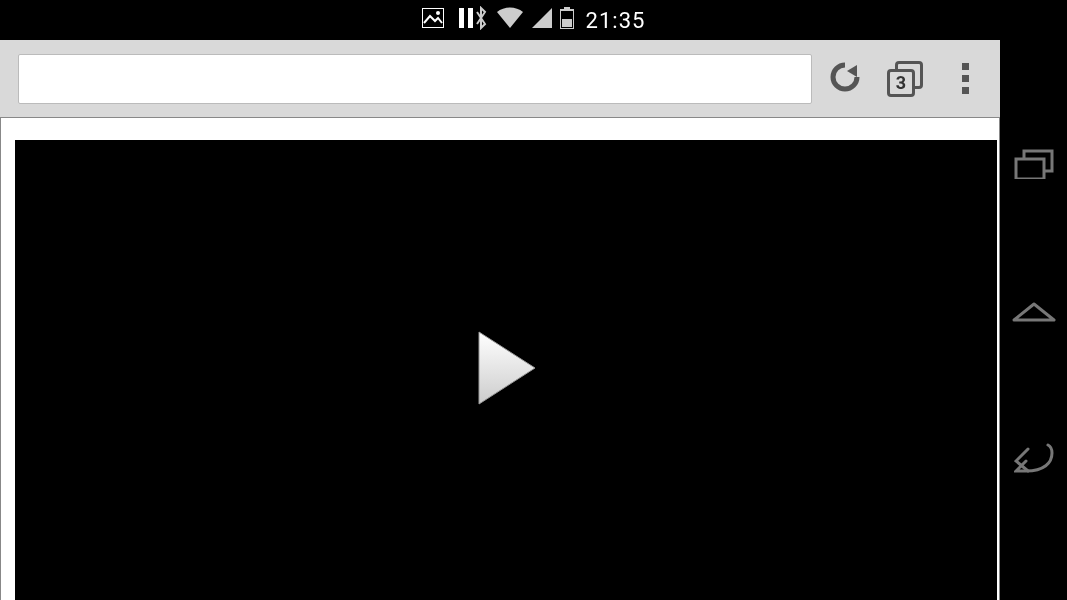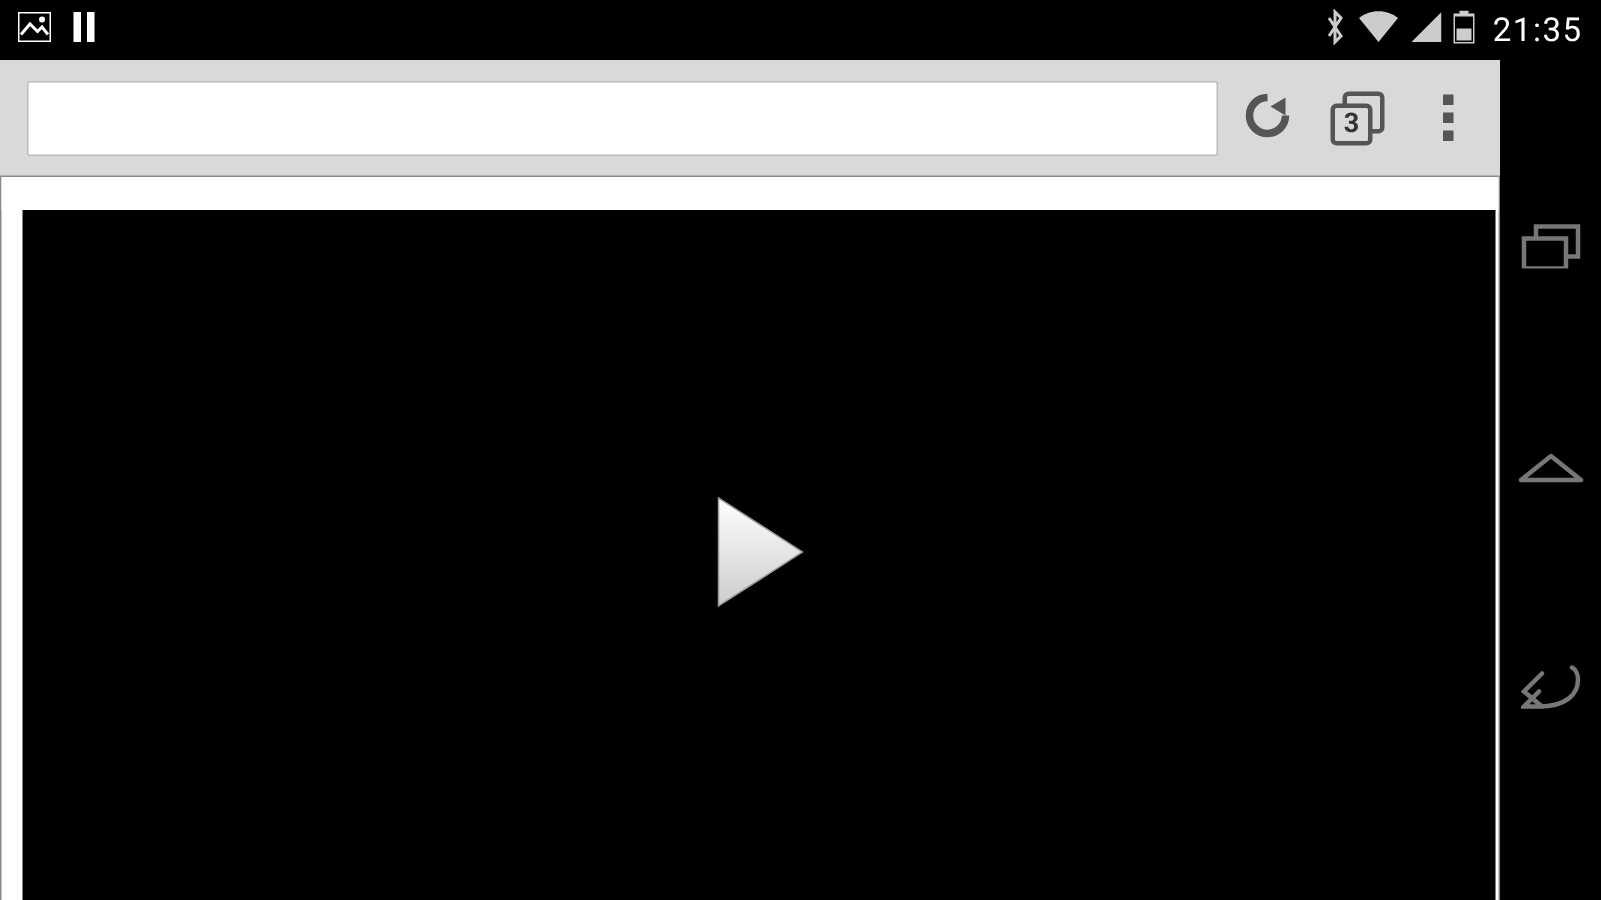--- a/index.html
+++ b/index.html
@@ -13,21 +13,21 @@
       background: #000;
       font-family: Roboto, Arial, sans-serif;
       overflow: hidden;
       position: relative;
     }
     .status-bar {
       height: 40px;
       background: #000;
       display: flex;
       align-items: center;
-      justify-content: space-between;
+      justify-content: center;
       padding: 0 12px 0 12px;
       color: #fff;
     }
     .status-left {
       display: flex;
       align-items: center;
       gap: 14px;
     }
     .status-right {
       display: flex;

